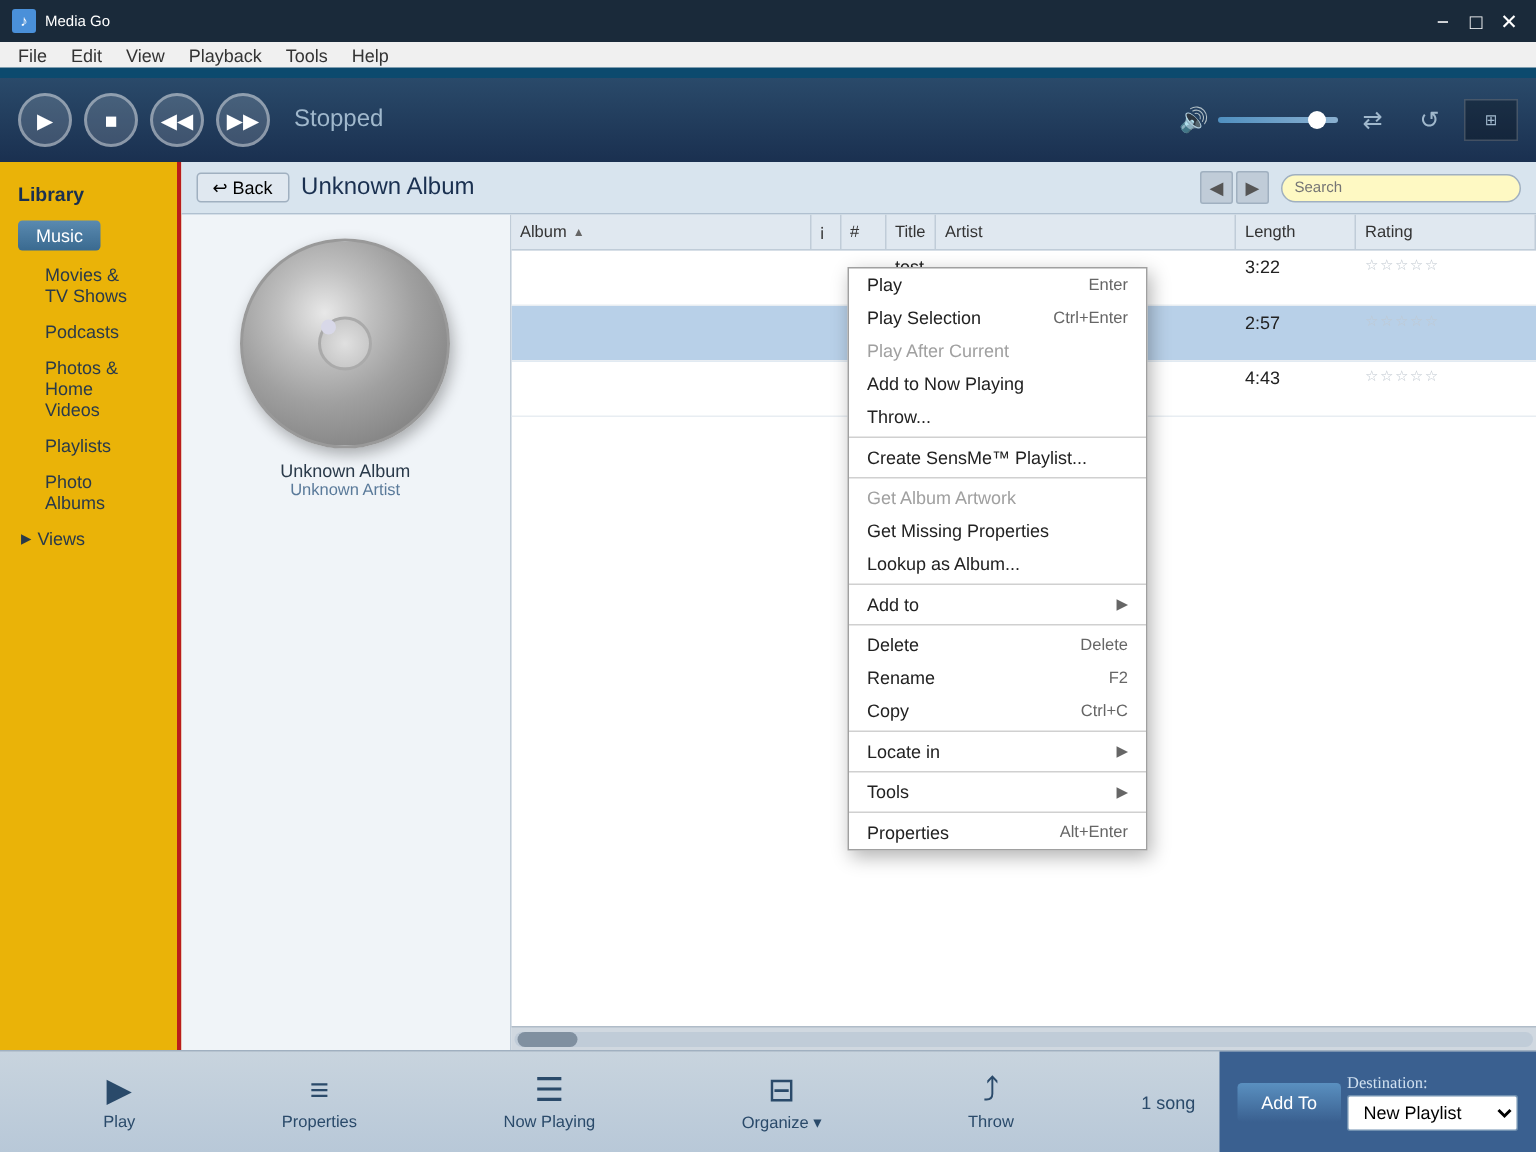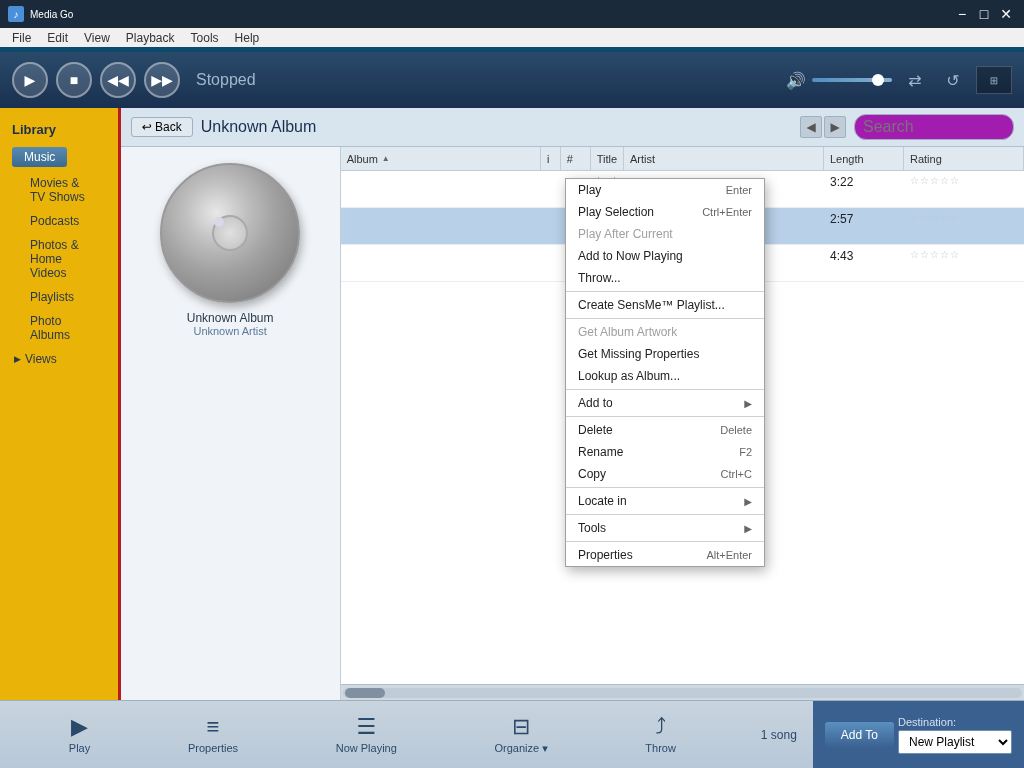--- a/index.html
+++ b/index.html
@@ -7,21 +7,21 @@
 
     
     #title-bar { background: #1a2a3a; color: white; height: 28px; display: flex; align-items: center; padding: 0 8px; justify-content: space-between; }
     #title-bar-left { display: flex; align-items: center; gap: 6px; }
     #title-bar-icon { width: 16px; height: 16px; background: #4a90d9; border-radius: 2px; display: flex; align-items: center; justify-content: center; font-size: 10px; color: white; }
     #title-bar-title { font-size: 10px; }
     #title-bar-controls { display: flex; gap: 2px; }
     .title-btn { width: 20px; height: 20px; background: transparent; border: none; color: white; cursor: pointer; font-size: 14px; display: flex; align-items: center; justify-content: center; }
 
     
-    #menu-bar { background: #f0f0f0; height: 24px; display: flex; align-items: center; padding: 0 4px; border-bottom: 5px solid #0c4a6e; }
+    #menu-bar { background: #f0f0f0; height: 24px; display: flex; align-items: center; padding: 0 4px; border-bottom: 7px solid #0c4a6e; }
     .menu-item { padding: 2px 8px; cursor: pointer; font-size: 12px; color: #333; }
 
     
     #toolbar { background: linear-gradient(to bottom, #2a4a6a, #1a3050); height: 56px; display: flex; align-items: center; padding: 0 12px; gap: 8px; }
     .transport-btn { width: 36px; height: 36px; border-radius: 50%; background: rgba(255,255,255,0.15); border: 2px solid rgba(255,255,255,0.4); color: white; cursor: pointer; font-size: 14px; display: flex; align-items: center; justify-content: center; }
     #stopped-label { color: #a0b8cc; font-size: 16px; margin-left: 8px; flex: 1; }
     #volume-area { display: flex; align-items: center; gap: 6px; }
     #vol-icon { color: #a0b8cc; font-size: 16px; }
     #vol-slider { width: 80px; height: 4px; background: linear-gradient(to right, #5090c0, #8ab0d0); border-radius: 2px; position: relative; }
     #vol-knob { width: 12px; height: 12px; background: white; border-radius: 50%; position: absolute; top: -4px; left: 60px; }
@@ -39,21 +39,21 @@
     .sidebar-views { display: flex; align-items: center; padding: 5px 14px; cursor: pointer; color: #2a3a4a; font-size: 12px; }
     .sidebar-views::before { content: '▶'; font-size: 9px; margin-right: 4px; }
 
     
     #content { flex: 1; background: white; display: flex; flex-direction: column; }
     #content-header { background: #d8e4ee; padding: 6px 10px; display: flex; align-items: center; gap: 8px; border-bottom: 1px solid #b0c0d0; }
     #back-btn { background: #e0e8f0; border: 1px solid #a0b0c0; border-radius: 3px; padding: 2px 10px; cursor: pointer; font-size: 12px; display: flex; align-items: center; gap: 4px; }
     #album-title { font-size: 16px; color: #1a3050; font-weight: normal; flex: 1; }
     #nav-arrows { display: flex; gap: 2px; }
     .nav-arrow { width: 22px; height: 22px; background: #c0ccd8; border: 1px solid #a0b0c0; border-radius: 2px; cursor: pointer; display: flex; align-items: center; justify-content: center; font-size: 12px; color: #555; }
-    #search-box { border: 1px solid #a0b0c0; border-radius: 12px; padding: 3px 8px; font-size: 16px; width: 160px; background: #a21caf; }
+    #search-box { border: 1px solid #a0b0c0; border-radius: 12px; padding: 3px 8px; font-size: 10px; width: 160px; background: #fef9c3; }
 
     
     #track-table { flex: 1; overflow-y: auto; position: relative; }
     #track-header { display: grid; grid-template-columns: 200px 20px 30px 1fr 200px 80px 120px; background: #e0e8f0; border-bottom: 1px solid #c0ccd8; position: sticky; top: 0; }
     .th { padding: 4px 6px; font-size: 11px; color: #333; border-right: 1px solid #c0ccd8; display: flex; align-items: center; gap: 4px; }
     .th-up { font-size: 8px; color: #666; }
     .track-row { display: grid; grid-template-columns: 200px 20px 30px 1fr 200px 80px 120px; border-bottom: 1px solid #e8edf2; }
     .track-row.selected { background: #b8d0e8; }
     .td { padding: 4px 6px; font-size: 12px; color: #222; }
     .star-rating { display: flex; gap: 1px; }
@@ -78,21 +78,21 @@
 
     
     #bottom-bar { height: 68px; background: linear-gradient(to bottom, #c8d4de, #b8c8d8); border-top: 1px solid #a0b0c0; display: flex; align-items: center; }
     #bottom-tools { display: flex; justify-content: space-around; flex: 1; padding: 0 20px; }
     .bottom-tool { display: flex; flex-direction: column; align-items: center; gap: 2px; cursor: pointer; padding: 6px 12px; }
     .bt-icon { font-size: 22px; color: #2a4a6a; }
     .bt-label { font-size: 11px; color: #2a4a6a; }
     #song-count { font-size: 12px; color: #2a4a6a; padding: 0 16px; }
     #add-to-area { display: flex; align-items: center; gap: 4px; background: #3a6090; padding: 0 12px; height: 100%; }
     #add-to-btn { background: linear-gradient(to bottom, #5a90c0, #3a6090); color: white; border: none; padding: 6px 16px; cursor: pointer; font-size: 12px; border-radius: 3px; }
-    #dest-label { font-size: 11px; color: #d0e0f0; }
+    #dest-label { font-size: 11px; color: #d0e0f0; font-family: Liberation Serif, serif; }
     #dest-select { background: white; border: 1px solid #7090b0; padding: 3px 20px 3px 6px; font-size: 12px; border-radius: 2px; cursor: pointer; }
 
     
     #h-scroll { height: 16px; background: #d0d8e0; border-top: 1px solid #b0bcc8; display: flex; align-items: center; padding: 0 2px; }
     #h-scroll-track { flex: 1; height: 10px; background: #c0ccd8; border-radius: 5px; position: relative; }
     #h-scroll-thumb { width: 40px; height: 10px; background: #8090a0; border-radius: 5px; position: absolute; left: 2px; }
 
     #content-inner { display: flex; flex: 1; overflow: hidden; }
     #tracks-panel { flex: 1; display: flex; flex-direction: column; }
   </style>

